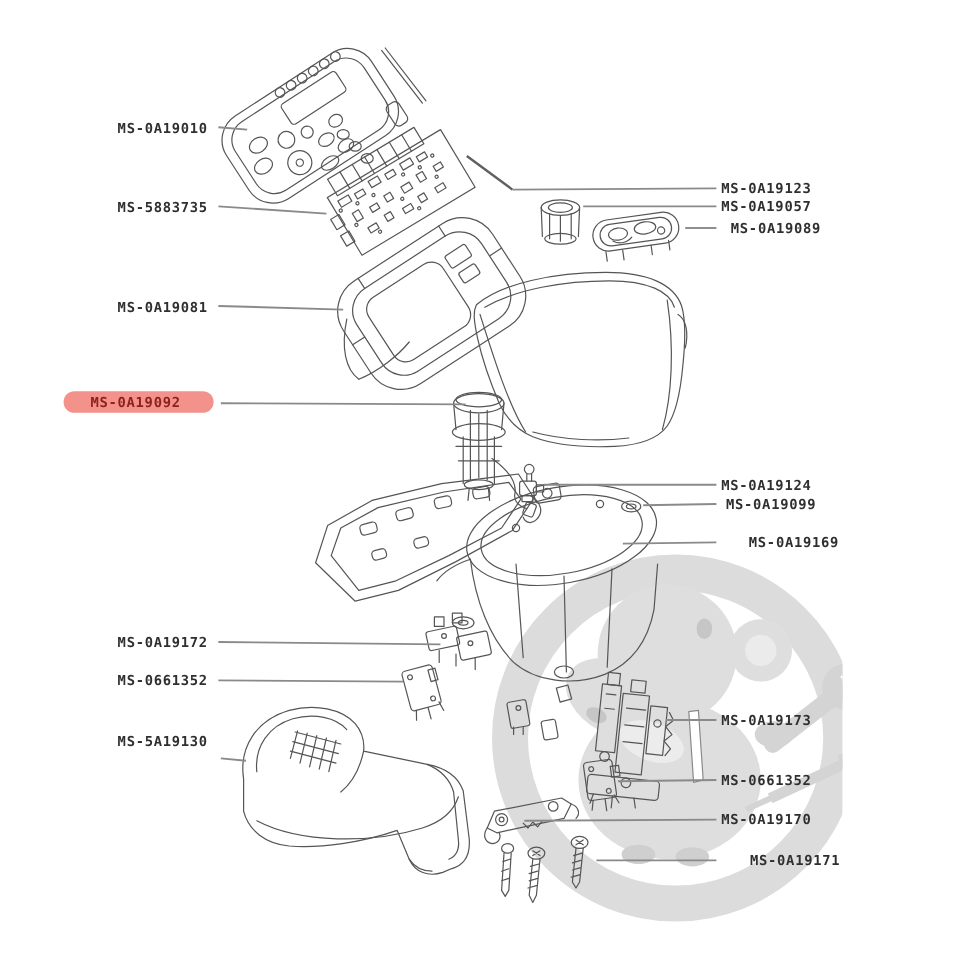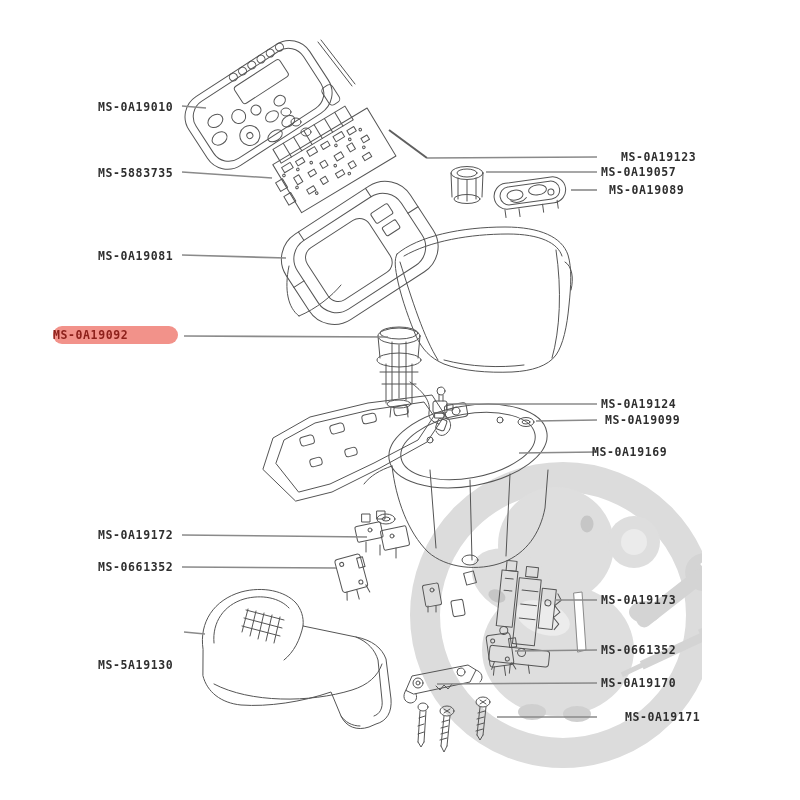--- a/index.html
+++ b/index.html
@@ -1,21 +1,21 @@
 <!DOCTYPE html>
 <html><head>
 <meta charset="utf-8">
 <style>
   html,body{margin:0;padding:0;background:#ffffff;}
   .stage{position:relative;width:702px;height:800px;background:#ffffff;overflow:hidden;
          font-family:"DejaVu Sans Mono","Liberation Mono",monospace;}
   .stage svg{position:absolute;left:0;top:0;}
   .plabel{position:absolute;font-size:11.5px;font-weight:bold;color:#2f2f2f;
           letter-spacing:.6px;white-space:nowrap;line-height:14px;}
-  .plabel.hl{background:#f2928a;border-radius:9px;color:#8d211b;text-align:left;
+  .plabel.hl{background:#f2928a;border-radius:9px;color:#8d211b;text-align:center;
              padding:2px 5px 2px 0;line-height:14px;}
 </style>
 </head>
 <body>
 
 <div class="stage">
 
 <svg width="800" height="800" viewBox="0 0 800 800">
 
   <g>
@@ -303,26 +303,26 @@
     <line x1="515" y1="651" x2="597" y2="650"></line>
     <line x1="437" y1="684" x2="597" y2="683"></line>
     <line x1="497" y1="717" x2="597" y2="717"></line>
   </g>
 </svg>
 
   <div class="plabel" style="left:98px;top:100px">MS-0A19010</div>
   <div class="plabel" style="left:98px;top:166px">MS-5883735</div>
   <div class="plabel" style="left:98px;top:249px">MS-0A19081</div>
   <div class="plabel hl" style="left:53px;top:326px;width:120px">MS-0A19092</div>
-  <div class="plabel" style="left:621px;top:150px">MS-0A19123</div>
+  <div class="plabel" style="left:601px;top:150px">MS-0A19123</div>
   <div class="plabel" style="left:601px;top:165px">MS-0A19057</div>
   <div class="plabel" style="left:609px;top:183px">MS-0A19089</div>
   <div class="plabel" style="left:601px;top:397px">MS-0A19124</div>
   <div class="plabel" style="left:605px;top:413px">MS-0A19099</div>
-  <div class="plabel" style="left:592px;top:445px">MS-0A19169</div>
+  <div class="plabel" style="left:624px;top:445px">MS-0A19169</div>
   <div class="plabel" style="left:98px;top:528px">MS-0A19172</div>
   <div class="plabel" style="left:98px;top:560px">MS-0661352</div>
-  <div class="plabel" style="left:98px;top:658px">MS-5A19130</div>
+  <div class="plabel" style="left:98px;top:611px">MS-5A19130</div>
   <div class="plabel" style="left:601px;top:593px">MS-0A19173</div>
   <div class="plabel" style="left:601px;top:643px">MS-0661352</div>
   <div class="plabel" style="left:601px;top:676px">MS-0A19170</div>
   <div class="plabel" style="left:625px;top:710px">MS-0A19171</div>
 </div>
 
 </body></html>

